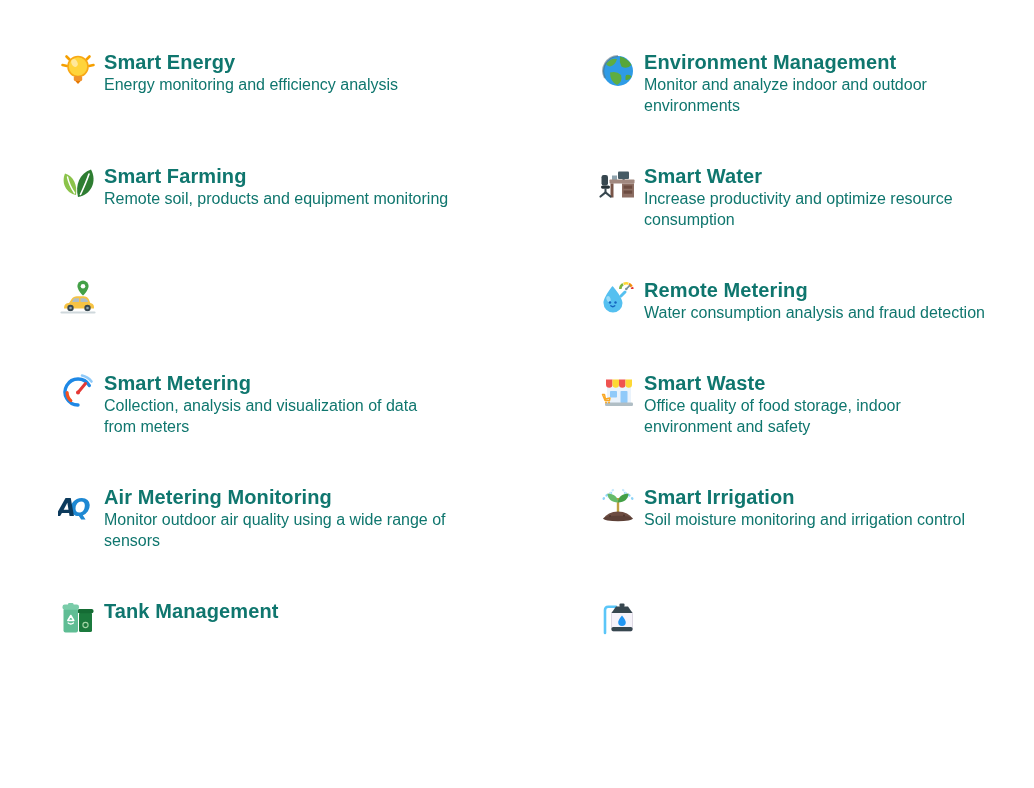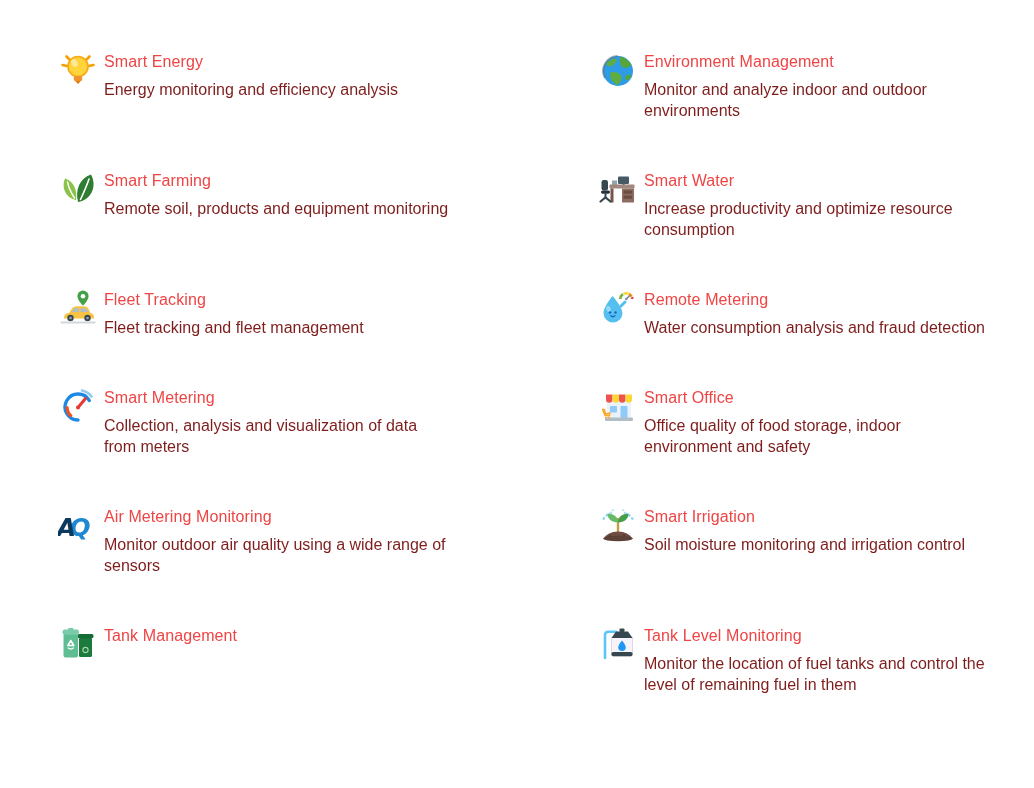--- a/index.html
+++ b/index.html
@@ -25,30 +25,29 @@
   }
   .icon{
     width:40px;height:40px;
     flex:0 0 40px;
     margin-right:6px;
     margin-top:1px;
   }
   .icon svg{width:100%;height:100%;display:block;}
   .feature-text{max-width:345px;}
   .feature-title{
-    font-size:16px;
-    font-weight:400;
-    color:#ef4444;
+    font-size:20px;
+    font-weight:700;
+    color:#0f766e;
     line-height:24px;
     letter-spacing:0.1px;
   }
   .feature-desc{
-    margin-top:5px;
     font-size:16px;
-    color:#7f1d1d;
+    color:#0f766e;
     line-height:21px;
   }
 </style>
 </head>
 <body>
 
 <div class="features-grid">
 
   <div class="feature-item">
     <span class="icon">
@@ -134,24 +133,20 @@
         <path d="M6 29 C6 25.8 8 24 11 24 L13.8 19.8 C14.8 18.2 16.8 17.3 19 17.3 L25.5 17.3 C27.8 17.3 29.8 18.4 30.9 20.4 L32.3 23.9 C34.6 24.1 36 25.8 36 28 L36 29.5 L6 29.5 Z" fill="#F6C344"></path>
         <path d="M16 19.2 L21 19.2 L21 23 L14 23 Z" fill="#B0BEC5"></path>
         <path d="M22.5 19.2 L26 19.2 C27.5 19.2 28.7 20 29.4 21.3 L30.1 23 L22.5 23 Z" fill="#B0BEC5"></path>
         <circle cx="12.5" cy="29" r="3.2" fill="#37474F"></circle>
           <circle cx="12.5" cy="29" r="1.3" fill="#90A4AE"></circle>
         <circle cx="29.5" cy="29" r="3.2" fill="#37474F"></circle>
           <circle cx="29.5" cy="29" r="1.3" fill="#90A4AE"></circle>
         <line x1="3.5" y1="33.5" x2="36.5" y2="33.5" stroke="#CFD8DC" stroke-width="2.2" stroke-linecap="round"></line>
       </svg>
     </span>
-    <div class="feature-text">
-      <div class="feature-title">Fleet Tracking</div>
-      <div class="feature-desc">Fleet tracking  and fleet management</div>
-    </div>
   </div>
 
   <div class="feature-item">
     <span class="icon">
       <svg viewBox="0 0 40 40">
         <path d="M14.5 7 C14.5 7 5.5 18 5.5 24 A9.5 9.5 0 0 0 24.5 24 C24.5 18 14.5 7 14.5 7 Z" fill="#55C0F0"></path>
         <line x1="23" y1="17" x2="27" y2="13" stroke="#55C0F0" stroke-width="3" stroke-linecap="round"></line>
         <ellipse cx="10.5" cy="20" rx="2" ry="3" fill="#9ADCF8" transform="rotate(-20 10.5 20)"></ellipse>
         <circle cx="12" cy="23.5" r="1.2" fill="#1565C0"></circle>
           <circle cx="17.5" cy="23.5" r="1.2" fill="#1565C0"></circle>
@@ -196,21 +191,21 @@
         <path d="M27.5 7.5 h6.5 v5 a3.25 3.25 0 0 1 -6.5 0 Z" fill="#FDD835"></path>
         <rect x="12" y="19" width="7" height="6.5" rx="0.8" fill="#90CAF9"></rect>
         <rect x="22.5" y="19" width="7" height="12" rx="0.8" fill="#90CAF9"></rect>
         <rect x="7" y="30.5" width="28" height="3.5" rx="1.2" fill="#B0BEC5"></rect>
         <path d="M4.5 22.5 L6.5 22.5 L7.5 27 L12 26 L11.5 28.5 L7 28.5 Z" fill="none" stroke="#F9A825" stroke-width="1.4" stroke-linejoin="round"></path>
         <circle cx="8" cy="30.5" r="1" fill="#F9A825"></circle>
           <circle cx="11" cy="30.5" r="1" fill="#F9A825"></circle>
       </svg>
     </span>
     <div class="feature-text">
-      <div class="feature-title">Smart Office</div>
+      <div class="feature-title">Smart Waste</div>
       <div class="feature-desc">Office quality of food storage, indoor environment and safety</div>
     </div>
   </div>
 
   <div class="feature-item">
     <span class="icon">
       <svg viewBox="0 0 44 40">
         <text x="13" y="31" font-family="'DejaVu Sans', sans-serif" font-size="27" font-weight="bold" font-style="italic" fill="#1E88D2">Q</text>
         <text x="-1" y="31" font-family="'DejaVu Sans', sans-serif" font-size="27" font-weight="bold" font-style="italic" fill="#0C3A5C">A</text>
       </svg>
@@ -265,19 +260,15 @@
     <span class="icon">
       <svg viewBox="0 0 40 40">
         <path d="M7 33 L7 10 Q7 6.8 10.2 6.8 L18 6.8" fill="none" stroke="#5BC6F8" stroke-width="2.6" stroke-linecap="round"></path>
         <rect x="13.5" y="11.5" width="21" height="19.5" rx="2" fill="#F6F3FA" stroke="#DDD8E4" stroke-width="1"></rect>
         <path d="M13.5 13 L18 6.5 L30 6.5 L34.5 13 Z" fill="#37474F"></path>
         <rect x="21.5" y="3.5" width="5" height="3.5" rx="1" fill="#37474F"></rect>
         <rect x="13.5" y="27" width="21" height="4.2" rx="1.6" fill="#37474F"></rect>
         <path d="M24 15.5 C24 15.5 20.2 19.8 20.2 22.3 A3.8 3.8 0 0 0 27.8 22.3 C27.8 19.8 24 15.5 24 15.5 Z" fill="#2196F3"></path>
       </svg>
     </span>
-    <div class="feature-text">
-      <div class="feature-title">Tank Level Monitoring</div>
-      <div class="feature-desc">Monitor the location of fuel tanks and control the level of remaining fuel in them</div>
-    </div>
   </div>
 
 </div>
 
 </body></html>

